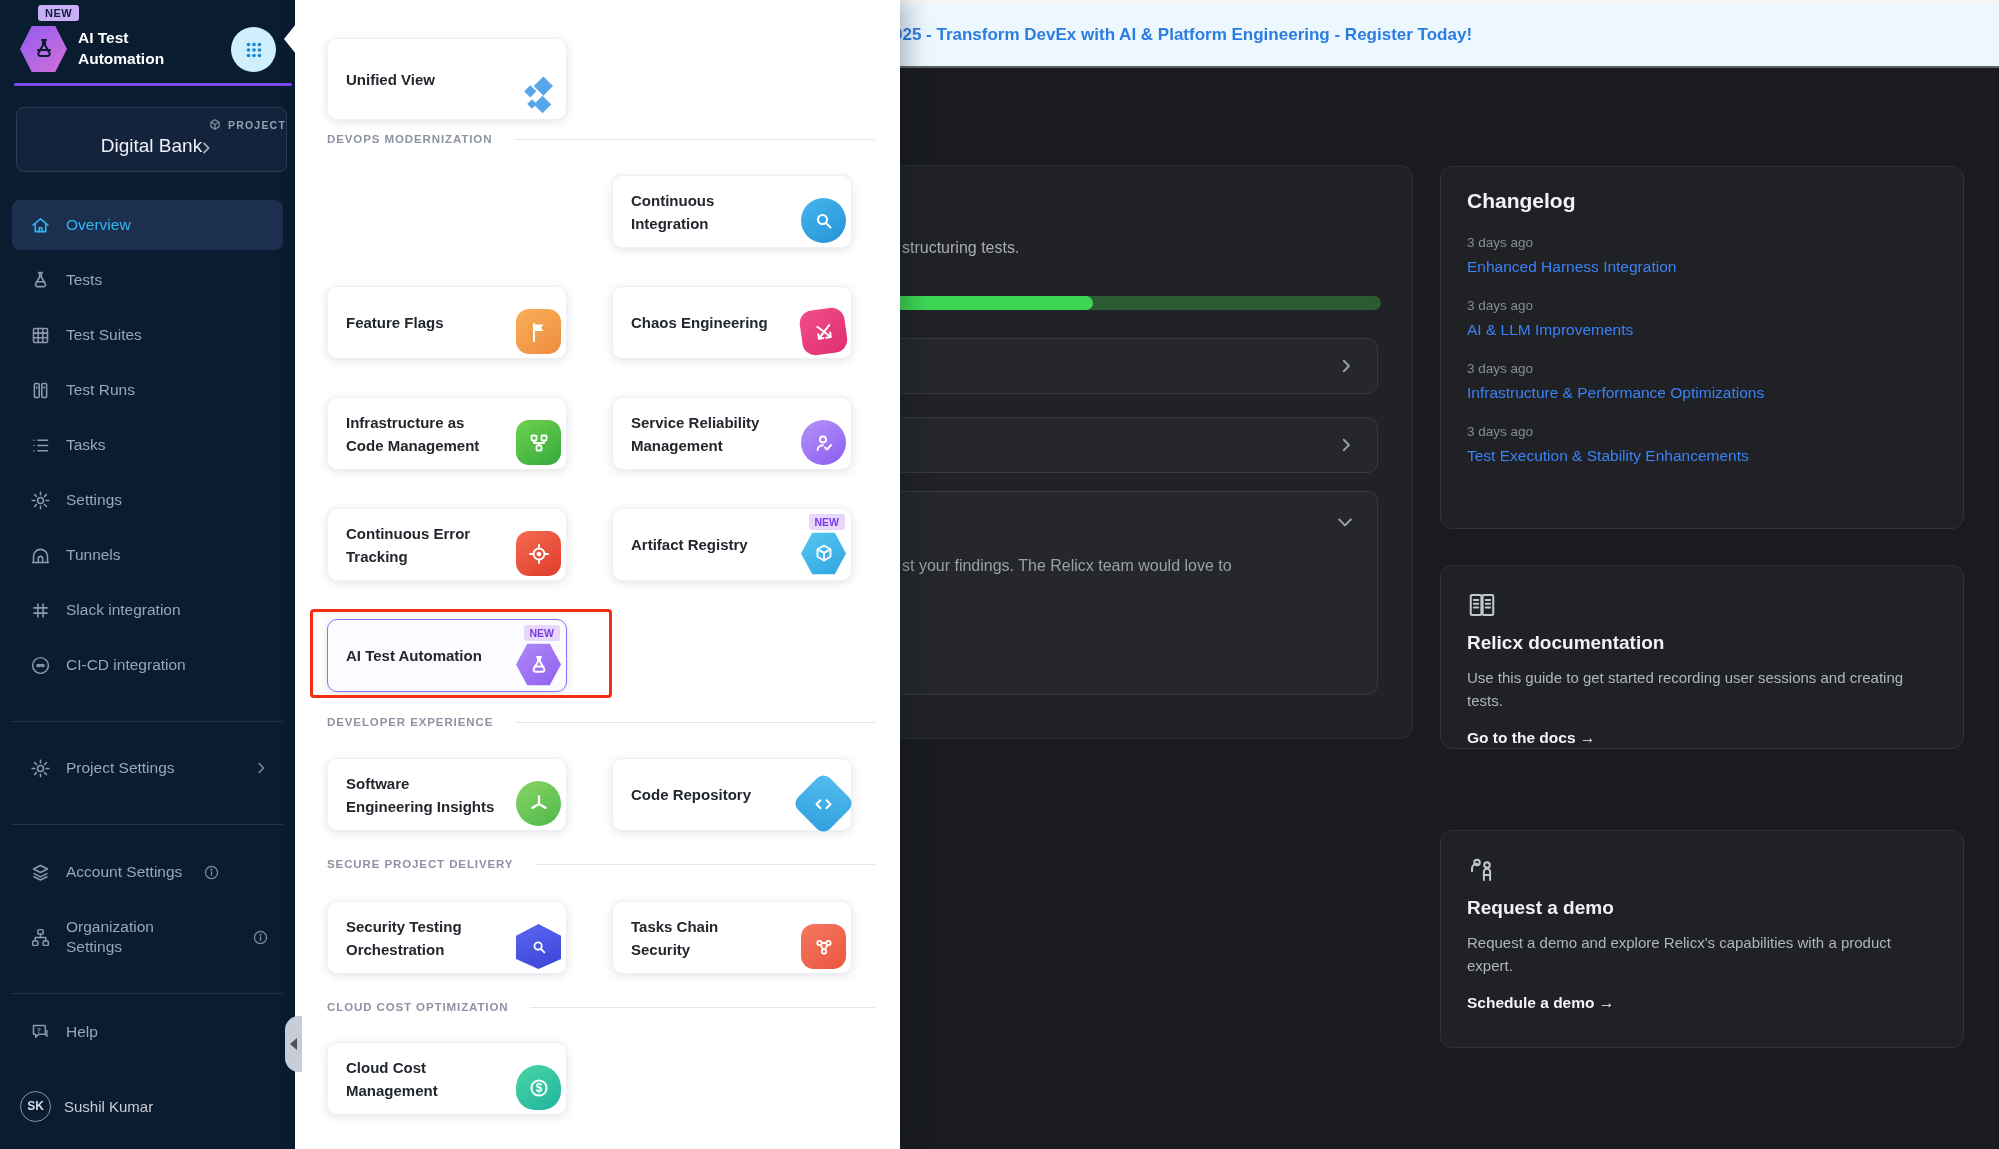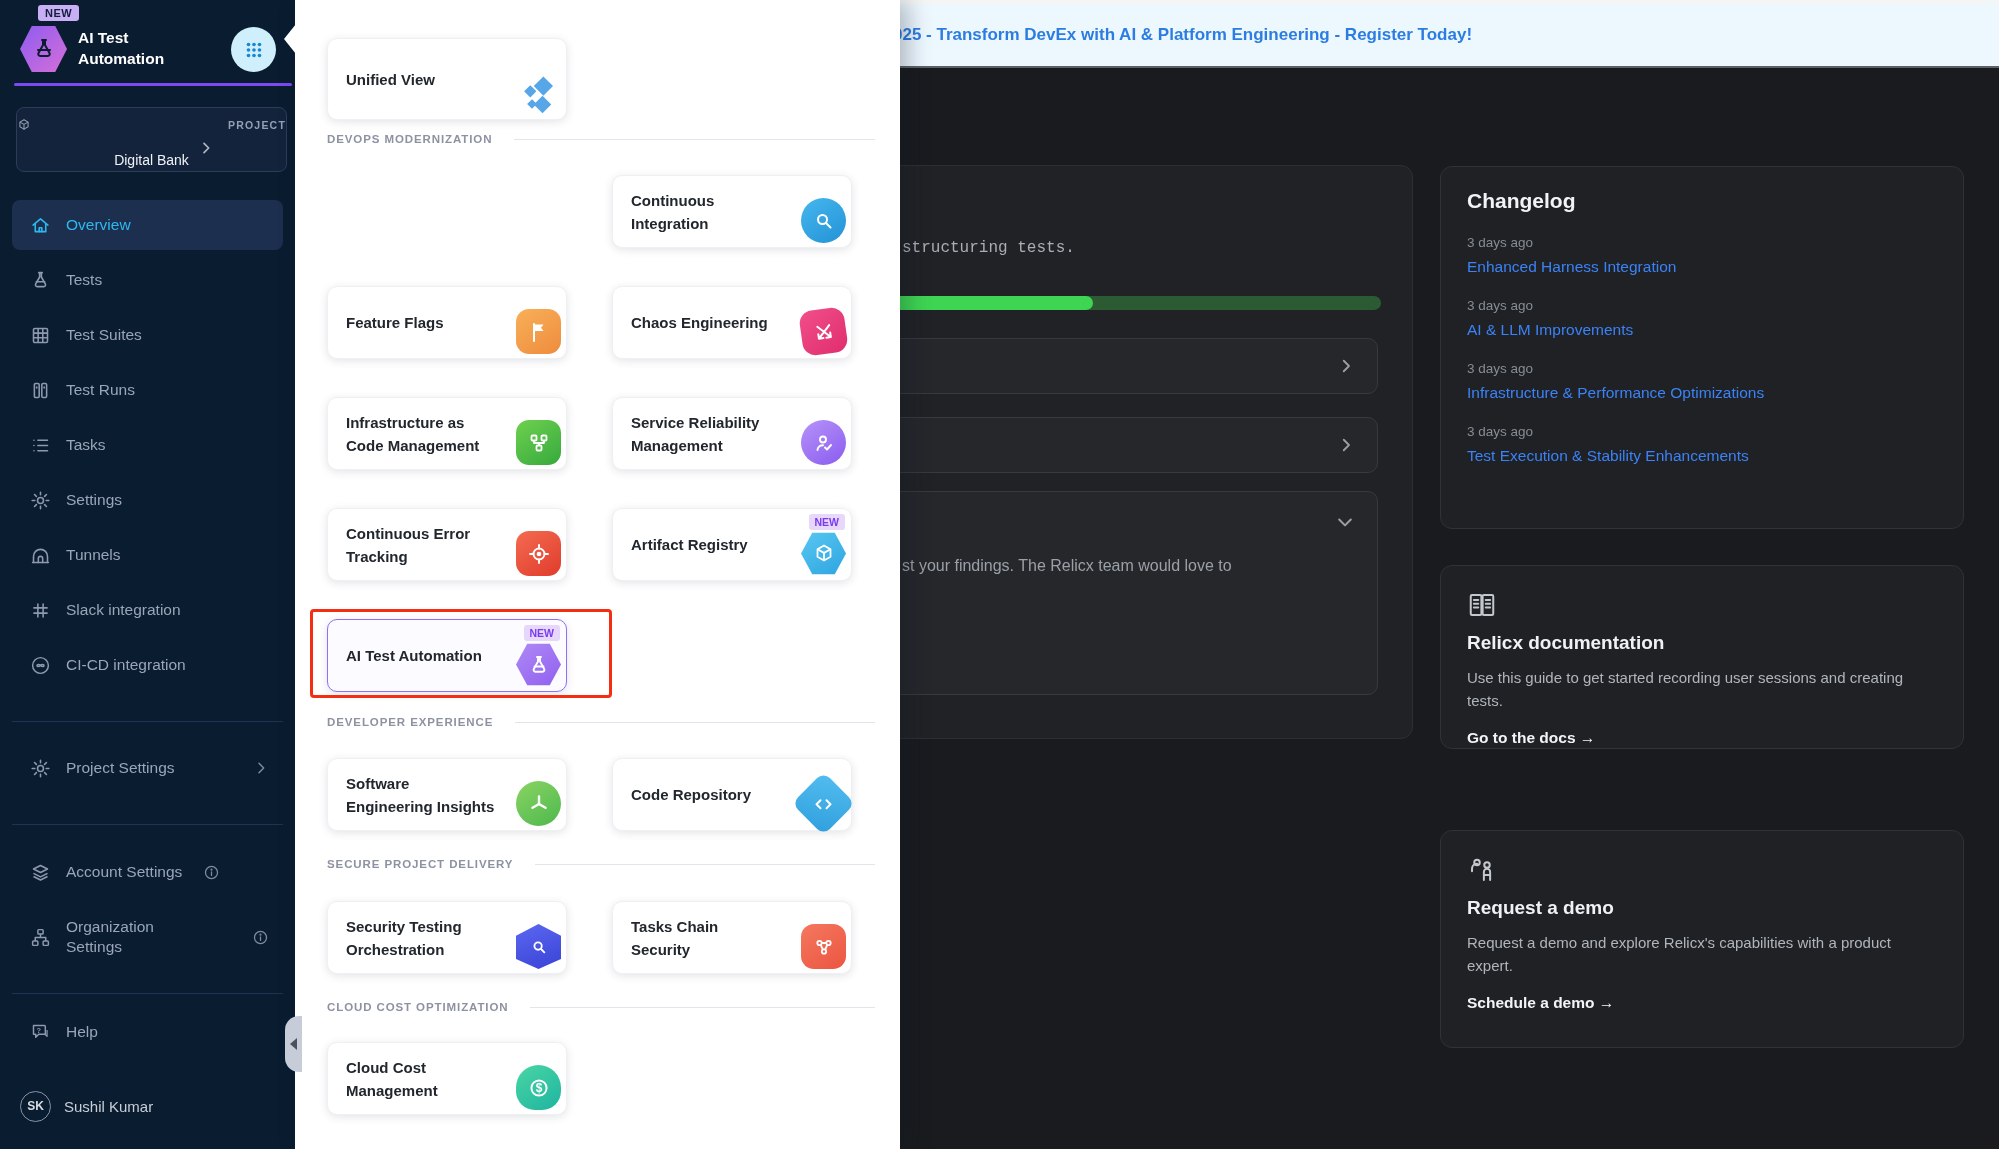--- a/index.html
+++ b/index.html
@@ -7,21 +7,21 @@
   body { font-family:"Liberation Sans","DejaVu Sans",sans-serif; background:#191b1e; position:relative; }
   #app { position:absolute; inset:0; width:1999px; height:1149px; }
 
   
   .main { position:absolute; left:295px; top:0; right:0; bottom:0; background:#191b1e; z-index:1; }
   .banner { position:absolute; left:0; right:0; top:0; height:68px; background:#edf7fe; border-top:4px solid #f4f6f5; border-bottom:2px solid #5d6167; }
   .banner-text { position:absolute; left:598px; top:50%; transform:translateY(-50%); color:#2c7de1; font-weight:bold; font-size:17px; white-space:nowrap; }
 
   .gs-card { position:absolute; left:365px; top:165px; width:753px; height:574px; background:#202226; border:1px solid #2d2f34; border-radius:12px; }
   .frag { position:absolute; color:#a9adb4; font-size:16px; white-space:nowrap; z-index:2; }
-  .frag-heading { left:607px; top:239px;font-family:Liberation Mono, monospace; }
+  .frag-heading { left:607px; top:239px; }
   .frag-expanded { left:607px; top:557px; color:#9aa0a8; }
   .progress { position:absolute; left:400px; top:296px; width:686px; height:14px; background:#2b5a33; border-radius:7px; overflow:hidden; z-index:2; }
   .progress-fill { height:100%; background:#3ed553; border-radius:7px; }
   .gs-row { position:absolute; left:400px; width:683px; background:#25272b; border:1px solid #37393e; border-radius:10px; z-index:2; }
   .row1 { top:338px; height:56px; }
   .row2 { top:417px; height:56px; }
   .row3 { top:491px; height:204px; }
   .chev { position:absolute; right:22px; color:#9aa0a7; }
   .chev svg { display:block; }
   .chev-mid { top:50%; transform:translateY(-50%); }
@@ -41,22 +41,22 @@
   .card-link { font-size:15.5px; font-weight:bold; color:#f3f4f6; cursor:pointer; }
 
   
   .sidebar { position:absolute; left:0; top:0; width:295px; height:1149px; background:#0a1c30; z-index:20; color:#9aa5b7; }
   .new-pill { position:absolute; left:38px; top:5px; background:#c7aef5; color:#121f3a; font-size:11px; font-weight:bold; padding:2px 7px; border-radius:3px; letter-spacing:.5px; }
   .logo-hex { position:absolute; left:20px; top:24px; width:47px; height:50px; background:linear-gradient(135deg,#8b5cf0,#d86fd8); clip-path:polygon(25% 4%,75% 4%,100% 50%,75% 96%,25% 96%,0% 50%); display:flex; align-items:center; justify-content:center; color:#0c1b31; }
   .app-title { position:absolute; left:78px; top:27px; width:120px; color:#fff; font-size:15.5px; font-weight:bold; line-height:21px; }
   .apps-btn { position:absolute; left:231px; top:27px; width:45px; height:45px; border-radius:50%; background:#cfeffc; display:flex; align-items:center; justify-content:center; cursor:pointer; }
   .accent-line { position:absolute; left:14px; top:83px; width:278px; height:3px; background:#7c49f2; border-radius:2px; }
   .project-chip { position:absolute; left:16px; top:107px; width:271px; height:65px; background:#13233c; border:1px solid #2c3c59; border-radius:8px; text-align:center; padding-top:10px; cursor:pointer; }
-  .project-label { font-size:10.5px; letter-spacing:1.2px; color:#94a0b3; font-weight:bold; display:flex; align-items:center; justify-content:space-between; gap:6px; }
-  .project-name { font-size:14px; color:#eef1f5; margin-top:20px; display:inline-block; }
+  .project-label { font-size:10.5px; letter-spacing:1.2px; color:#94a0b3; font-weight:bold; display:flex; align-items:center; justify-content:flex-end; gap:6px; }
+  .project-name { font-size:19px; color:#eef1f5; margin-top:3px; display:inline-block; }
   .project-chev { position:absolute; right:72px; top:32px; color:#aeb6c4; }
 
   .nav { position:absolute; left:12px; right:12px; top:200px; }
   .nav-item { height:50px; margin-bottom:5px; display:flex; align-items:center; gap:15px; padding-left:18px; border-radius:8px; font-size:15.5px; cursor:pointer; position:relative; }
   .nav-item.active { background:#1c2f4e; color:#2fb8ef; }
   .nav-item.active .nicon { color:#2fb8ef; }
   .nicon { color:#8e99ad; display:flex; }
   .sb-divider { position:absolute; left:12px; right:12px; height:1px; background:#223150; }
   .nav-single { position:absolute; left:12px; right:12px; height:50px; display:flex; align-items:center; gap:15px; padding-left:18px; font-size:15.5px; cursor:pointer; border-radius:8px; }
   .spacer { flex:1; }

